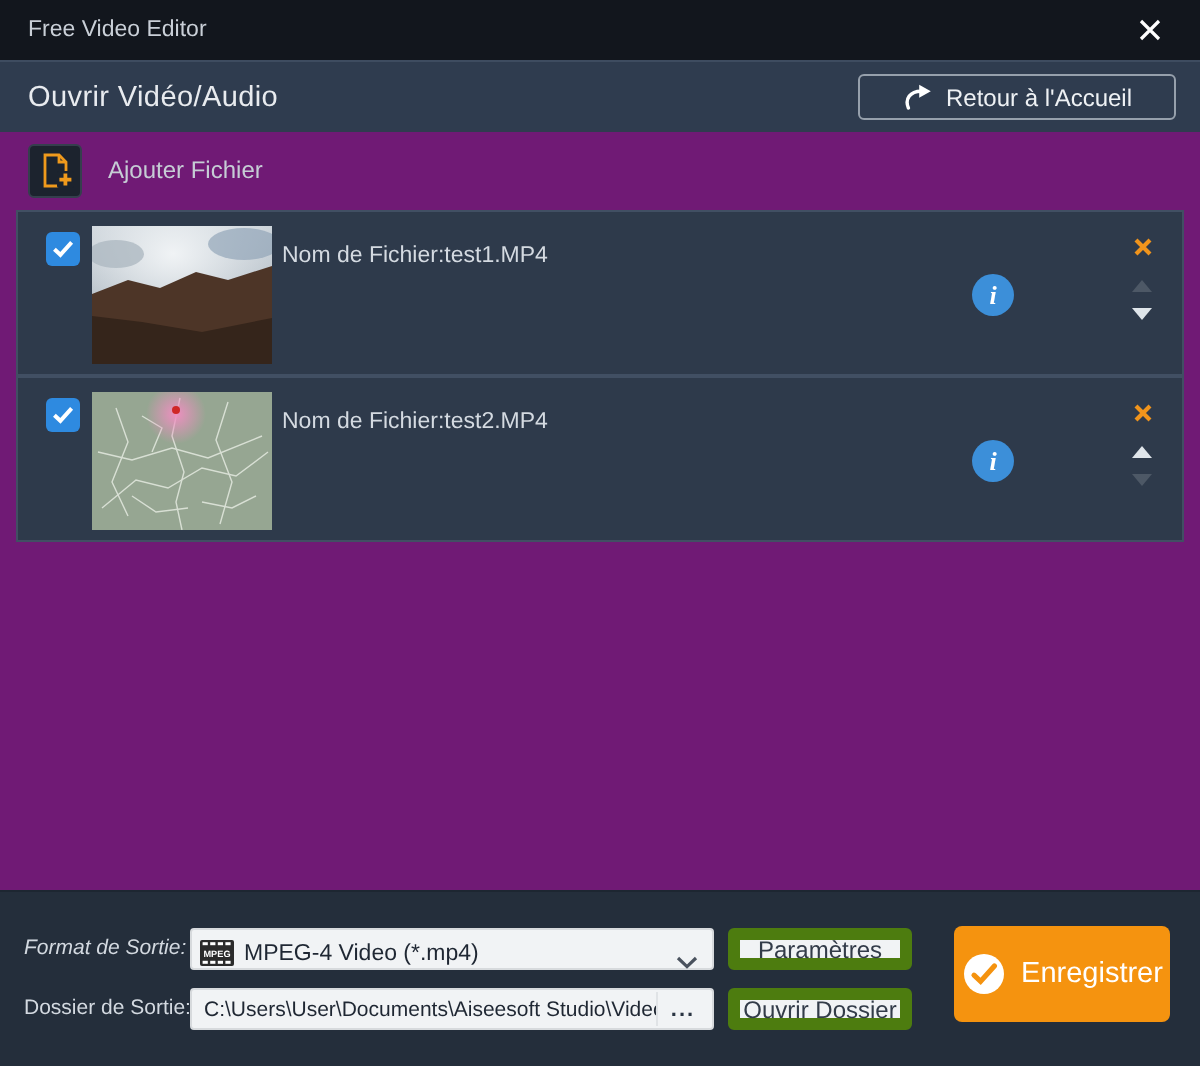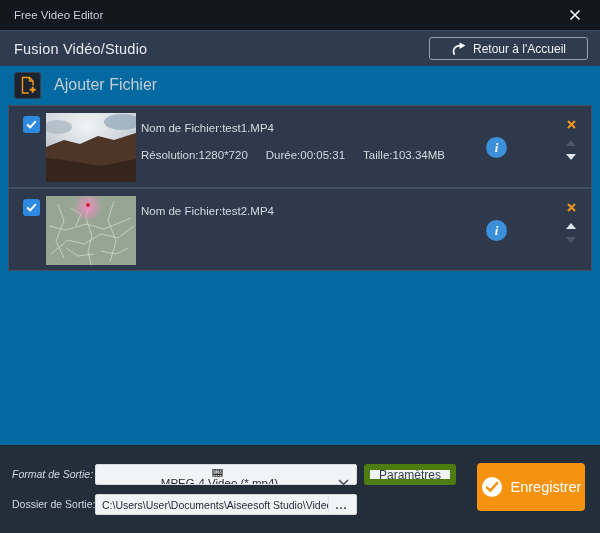--- a/index.html
+++ b/index.html
@@ -1,34 +1,34 @@
 <!DOCTYPE html>
 <html><head>
 <meta charset="utf-8">
 <style>
   * { margin:0; padding:0; box-sizing:border-box; }
   html,body { width:600px; height:533px; }
   body { font-family:"Liberation Sans", sans-serif; background:#283241; overflow:hidden; }
-  .window { position:relative; width:600px; height:533px; background:#0369a1; }
+  .window { position:relative; width:600px; height:533px; background:#701a75; }
 
   
   .titlebar { height:30px; background:#12161d; display:flex; align-items:center; padding:0 14px; }
   .titlebar-text { font-size:11.5px; color:#c9cfd7; }
   .close-btn { margin-left:auto; width:22px; height:22px; display:flex; align-items:center; justify-content:center; cursor:pointer; }
 
   
   .header { height:36px; background:#2f3c4f; border-top:1px solid #3e4c60; display:flex; align-items:center; padding:0 12px 0 14px; }
   .page-title { font-size:14.5px; color:#e8ebef; letter-spacing:0.2px; }
   .back-btn { margin-left:auto; height:23px; display:flex; align-items:center; gap:7px; padding:0 21px; border:1px solid #96a0ac; border-radius:3px; color:#eef1f4; font-size:12px; cursor:pointer; background:transparent; }
 
   
   .toolbar { height:38px; display:flex; align-items:center; padding:0 14px; gap:13px; }
   .add-file-btn { display:flex; align-items:center; gap:13px; cursor:pointer; }
   .add-icon-box { width:27px; height:27px; background:#1c232e; border:1px solid #353f4d; border-radius:3px; display:flex; align-items:center; justify-content:center; }
-  .add-file-label { font-size:16px; color:#c6cdd5; }
+  .add-file-label { font-size:12px; color:#c6cdd5; }
 
   
   .file-list { padding:1px 8px 0 8px; }
   .file-row { position:relative; height:83px; background:#2e3a4b; border:1px solid #414f63; }
   .chk { position:absolute; left:14px; top:10px; width:17px; height:17px; background:#2e8ae0; border-radius:3px; display:flex; align-items:center; justify-content:center; cursor:pointer; }
   .thumb { position:absolute; left:37px; top:7px; width:90px; height:69px; overflow:hidden; }
   .meta { position:absolute; left:132px; top:16px; }
   .meta-line { font-size:11.5px; color:#d4dae1; white-space:nowrap; }
   .meta-line + .meta-line { margin-top:15px; }
   .meta-gap { display:inline-block; width:18px; }
@@ -40,21 +40,21 @@
   .tri-up { border-bottom:6px solid #dfe5ea; }
   .tri-down { border-top:6px solid #dfe5ea; }
   .tri.dim.tri-up { border-bottom-color:#4d5866; }
   .tri.dim.tri-down { border-top-color:#4d5866; }
 
   
   .bottom-bar { position:absolute; left:0; right:0; bottom:0; height:88px; background:#242e3b; border-top:1px solid #1d2631; }
   .out-label { position:absolute; left:12px; height:21px; line-height:21px; font-size:10.5px; color:#d3d9e0; white-space:nowrap; }
   .lbl-format { top:18px;font-style:italic; } .lbl-folder { top:48px; }
   .light-field { position:absolute; left:95px; width:262px; height:21px; background:#f1f3f5; border:1px solid #d7dadd; border-radius:2px; display:flex; align-items:center; cursor:pointer; }
-  .fld-format { top:18px; padding:4px 22px 0 4px;flex-direction:column; }
+  .fld-format { top:18px; padding:4px 22px 0 4px; }
   .fld-folder { top:48px; padding:0 2px 0 6px; }
   .fld-text { font-size:11.5px; color:#1f2733; white-space:nowrap; overflow:hidden; }
   .fld-format .fld-text { margin-left:5px; }
   .fld-folder .fld-text { font-size:10.5px; flex:1; }
   .chevron { position:absolute; right:7px; top:7px; }
   .browse-btn { width:26px; height:17px; display:flex; align-items:center; justify-content:center; font-size:11px; font-weight:bold; color:#2a3442; letter-spacing:1px; border-left:1px solid #e0e3e6; cursor:pointer; }
   .gray-btn { position:absolute; left:364px; width:92px; height:21px; background:#f1f3f5; border:6px solid #4d7c0f; border-radius:3px; font-size:12px; color:#333c49; display:flex; align-items:center; justify-content:center; cursor:pointer; }
   .btn-settings { top:18px; } .btn-openfolder { top:48px; }
   .save-btn { position:absolute; left:477px; top:17px; width:108px; height:48px; background:#f5930f; border-radius:4px; display:flex; align-items:center; justify-content:center; gap:8px; cursor:pointer; }
   .save-label { font-size:14.5px; color:#fff; }
@@ -67,21 +67,21 @@
   <div class="titlebar">
     <span class="titlebar-text">Free Video Editor</span>
     <span class="close-btn">
       <svg width="12" height="12" viewBox="0 0 12 12">
           <path d="M1.5 1.5l9 9M10.5 1.5l-9 9" stroke="#ffffff" stroke-width="1.6"></path>
         </svg>
     </span>
   </div>
 
   <div class="header">
-    <span class="page-title">Fusion Vidéo/Studio</span>
+    <span class="page-title">Ouvrir Vidéo/Audio</span>
     <div class="back-btn">
       <svg width="15" height="13" viewBox="0 0 15 13">
           <path d="M3.2 12c-2-4.6 1-8.4 6.3-8.4" fill="none" stroke="#ffffff" stroke-width="1.7" stroke-linecap="round"></path>
           <path d="M8.6 0.4L14.4 3.6 8.6 6.9z" fill="#ffffff"></path>
         </svg>
       <span>Retour à l'Accueil</span>
     </div>
   </div>
 
   <div class="toolbar">
@@ -122,23 +122,20 @@
           <rect width="90" height="69" fill="url(#cloud1)"></rect>
           <ellipse cx="76" cy="9" rx="18" ry="8" fill="#8da2b6" opacity="0.65"></ellipse>
           <ellipse cx="12" cy="14" rx="14" ry="7" fill="#aeb9c2" opacity="0.8"></ellipse>
           <polygon points="0,34 18,27 34,31 52,23 68,27 90,20 90,69 0,69" fill="#4d3527"></polygon>
           <polygon points="0,45 25,48 55,53 90,46 90,69 0,69" fill="#35251b"></polygon>
         </svg>
       </span>
       <div class="meta">
         <div class="meta-line">
           <span>Nom de Fichier:</span><span>test1.MP4</span>
-        </div>
-        <div class="meta-line">
-          <span>Résolution:</span><span>1280*720</span><span class="meta-gap"></span><span>Durée:</span><span>00:05:31</span><span class="meta-gap"></span><span>Taille:</span><span>103.34MB</span>
         </div>
       </div>
       <span class="info-btn">
           <span class="info-i">i</span>
         </span>
       <div class="row-ctrls">
         <span class="del-x">
           <svg width="9" height="9" viewBox="0 0 9 9">
               <path d="M1 1l7 7M8 1L1 8" stroke="#f0941c" stroke-width="2.1"></path>
             </svg>
@@ -225,20 +222,23 @@
     </div>
     <div class="gray-btn btn-settings">
         <span>Paramètres</span>
       </div>
 
     <span class="out-label lbl-folder">Dossier de Sortie:</span>
     <div class="light-field fld-folder">
       <span class="fld-text">C:\Users\User\Documents\Aiseesoft Studio\Video</span>
       <span class="browse-btn">...</span>
     </div>
+    <div class="gray-btn btn-openfolder">
+        <span>Ouvrir Dossier</span>
+      </div>
 
     <div class="save-btn">
       <svg width="22" height="22" viewBox="0 0 22 22">
         <circle cx="11" cy="11" r="10" fill="#ffffff"></circle>
         <path d="M6 11.6l3.3 3.1L16.2 7" fill="none" stroke="#f5930f" stroke-width="2.6" stroke-linecap="round"></path>
       </svg>
       <span class="save-label">Enregistrer</span>
     </div>
 
   </div>

